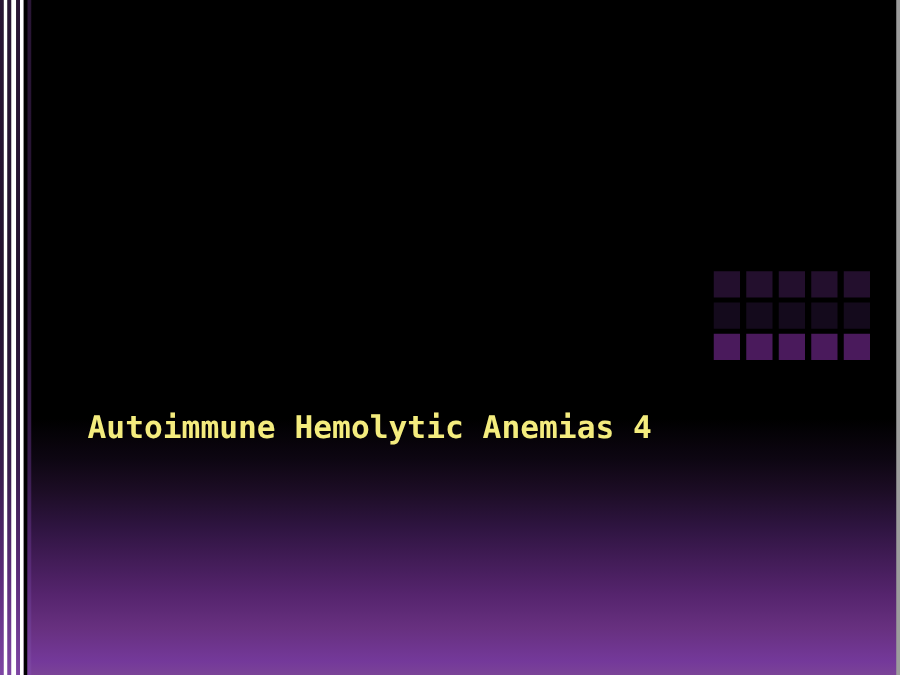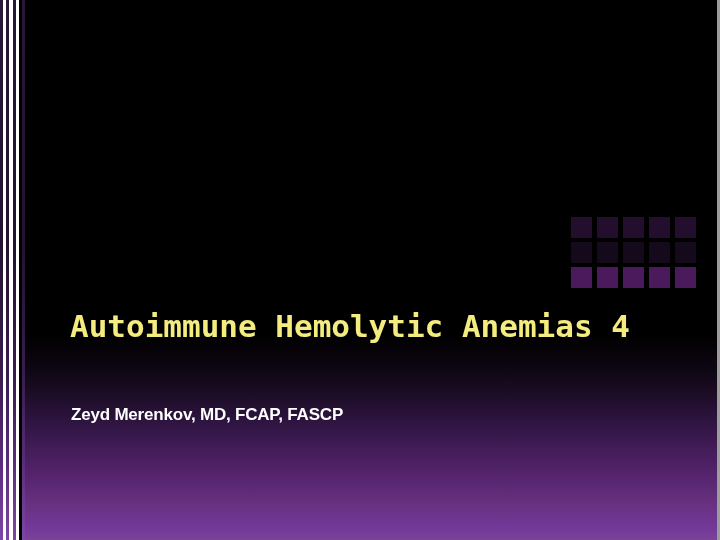--- a/index.html
+++ b/index.html
@@ -90,25 +90,25 @@
   }
   .grid-square { width: 21px; height: 21px; }
   .sq-row1 { background: #230f2d; }
   .sq-row2 { background: #140a1c; }
   .sq-row3 { background: #4a1a5c; }
 
   
   #title {
     position: absolute;
     left: 70px;
-    top: 304px;
+    top: 320px;
     width: 630px;
     margin: 0;
     font-family: "DejaVu Sans Mono", "Liberation Mono", monospace;
-    font-size: 31px;
+    font-size: 25px;
     font-weight: bold;
     letter-spacing: 0px;
     line-height: 44px;
     color: #f4ec7e;
     white-space: nowrap;
   }
 
   
   #subtitle {
     position: absolute;
@@ -161,18 +161,17 @@
     <div class="grid-square sq-row3"></div>
     <div class="grid-square sq-row3"></div>
     <div class="grid-square sq-row3"></div>
     <div class="grid-square sq-row3"></div>
     <div class="grid-square sq-row3"></div>
   </div>
 
   <h1 id="title">Autoimmune Hemolytic Anemias 4</h1>
 
   <div id="subtitle">
-    <p class="subtitle-line">Zeyd Merenkov, MD, FCAP, FASCP</p>
   </div>
 
   <div id="frame-edge"></div>
 
 </div>
 
 </body></html>

